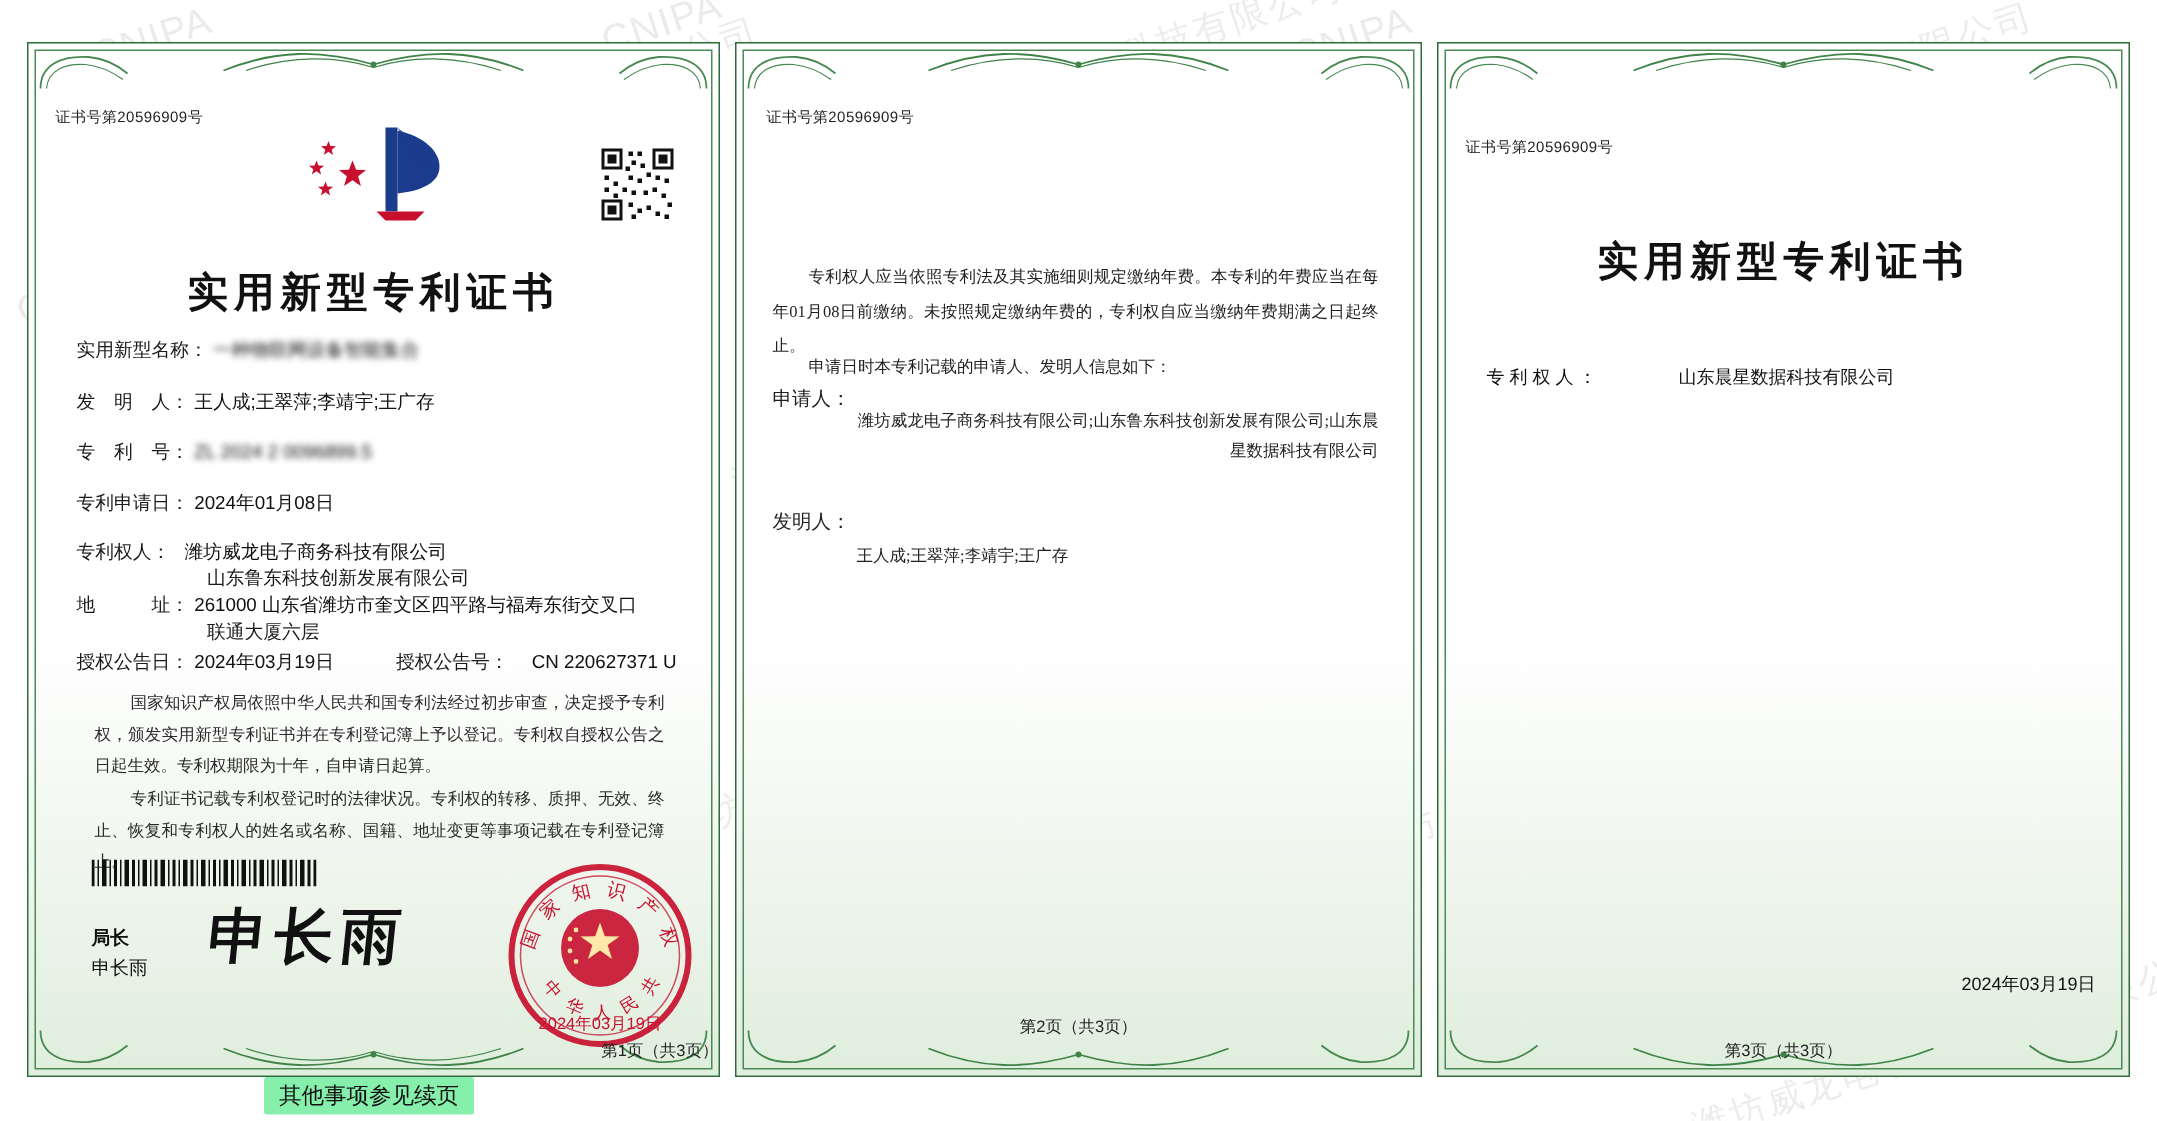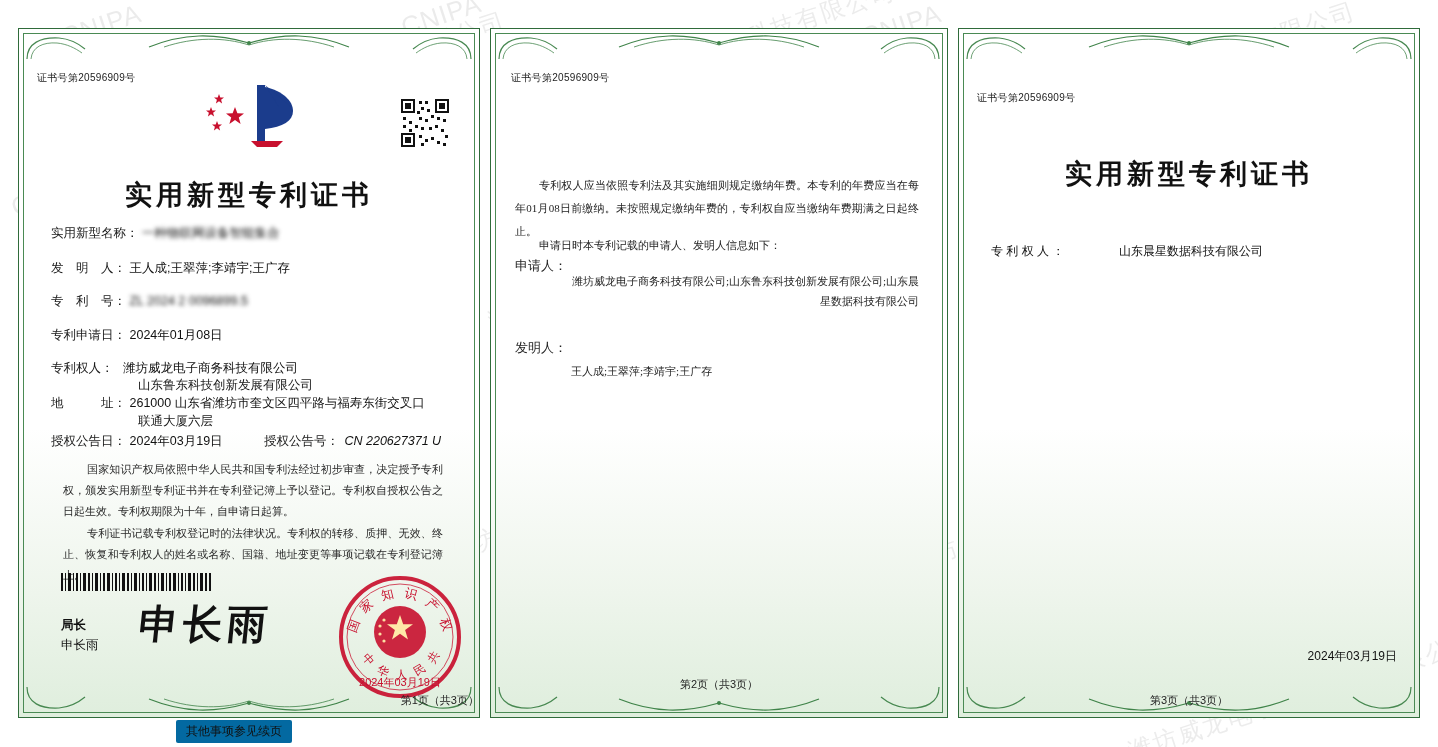--- a/index.html
+++ b/index.html
@@ -230,23 +230,23 @@
     font-size: 12px;
     color: #111;
     margin-top: 22px;
   }
 
   
   .bottom-note {
     position: absolute;
     left: 176px;
     bottom: 4px;
-    background: #0369a1;
-    color: #111;
-    font-size: 12px;
+    background: #86efac;
+    color: #111;
+    font-size: 15px;
     padding: 3px 10px;
     border-radius: 2px;
   }
 </style>
 </head>
 <body>
 
 <div class="sheet">
 
   <div class="wm-layer">
@@ -411,21 +411,21 @@
         <span class="val">261000 山东省潍坊市奎文区四平路与福寿东街交叉口</span>
       </div>
       <div class="field" style="left:119px; top:384px;">联通大厦六层</div>
 
       <div class="field" style="left:32px; top:404px;">
         <span class="lbl">授权公告日：</span>
         <span class="val">2024年03月19日</span>
       </div>
       <div class="field" style="left:245px; top:404px;">
         <span class="lbl">授权公告号：</span>
-        <span class="val" style="margin-left:2px;font-style:italic;">CN 220627371 U</span>
+        <span class="val" style="margin-left:12px;">CN 220627371 U</span>
       </div>
 
       <div class="para" style="left:44px; top:430px; width:380px;">国家知识产权局依照中华人民共和国专利法经过初步审查，决定授予专利权，颁发实用新型专利证书并在专利登记簿上予以登记。专利权自授权公告之日起生效。专利权期限为十年，自申请日起算。</div>
       <div class="para" style="left:44px; top:494px; width:380px;">专利证书记载专利权登记时的法律状况。专利权的转移、质押、无效、终止、恢复和专利权人的姓名或名称、国籍、地址变更等事项记载在专利登记簿上。</div>
 
       <div class="barcode" style="left:42px; top:544px; width:150px;">
         <svg viewBox="0 0 150 18" width="150" height="18">
           <g fill="#111">
             <rect x="0" y="0" width="2" height="18"></rect>
               <rect x="4" y="0" width="1" height="18"></rect>

